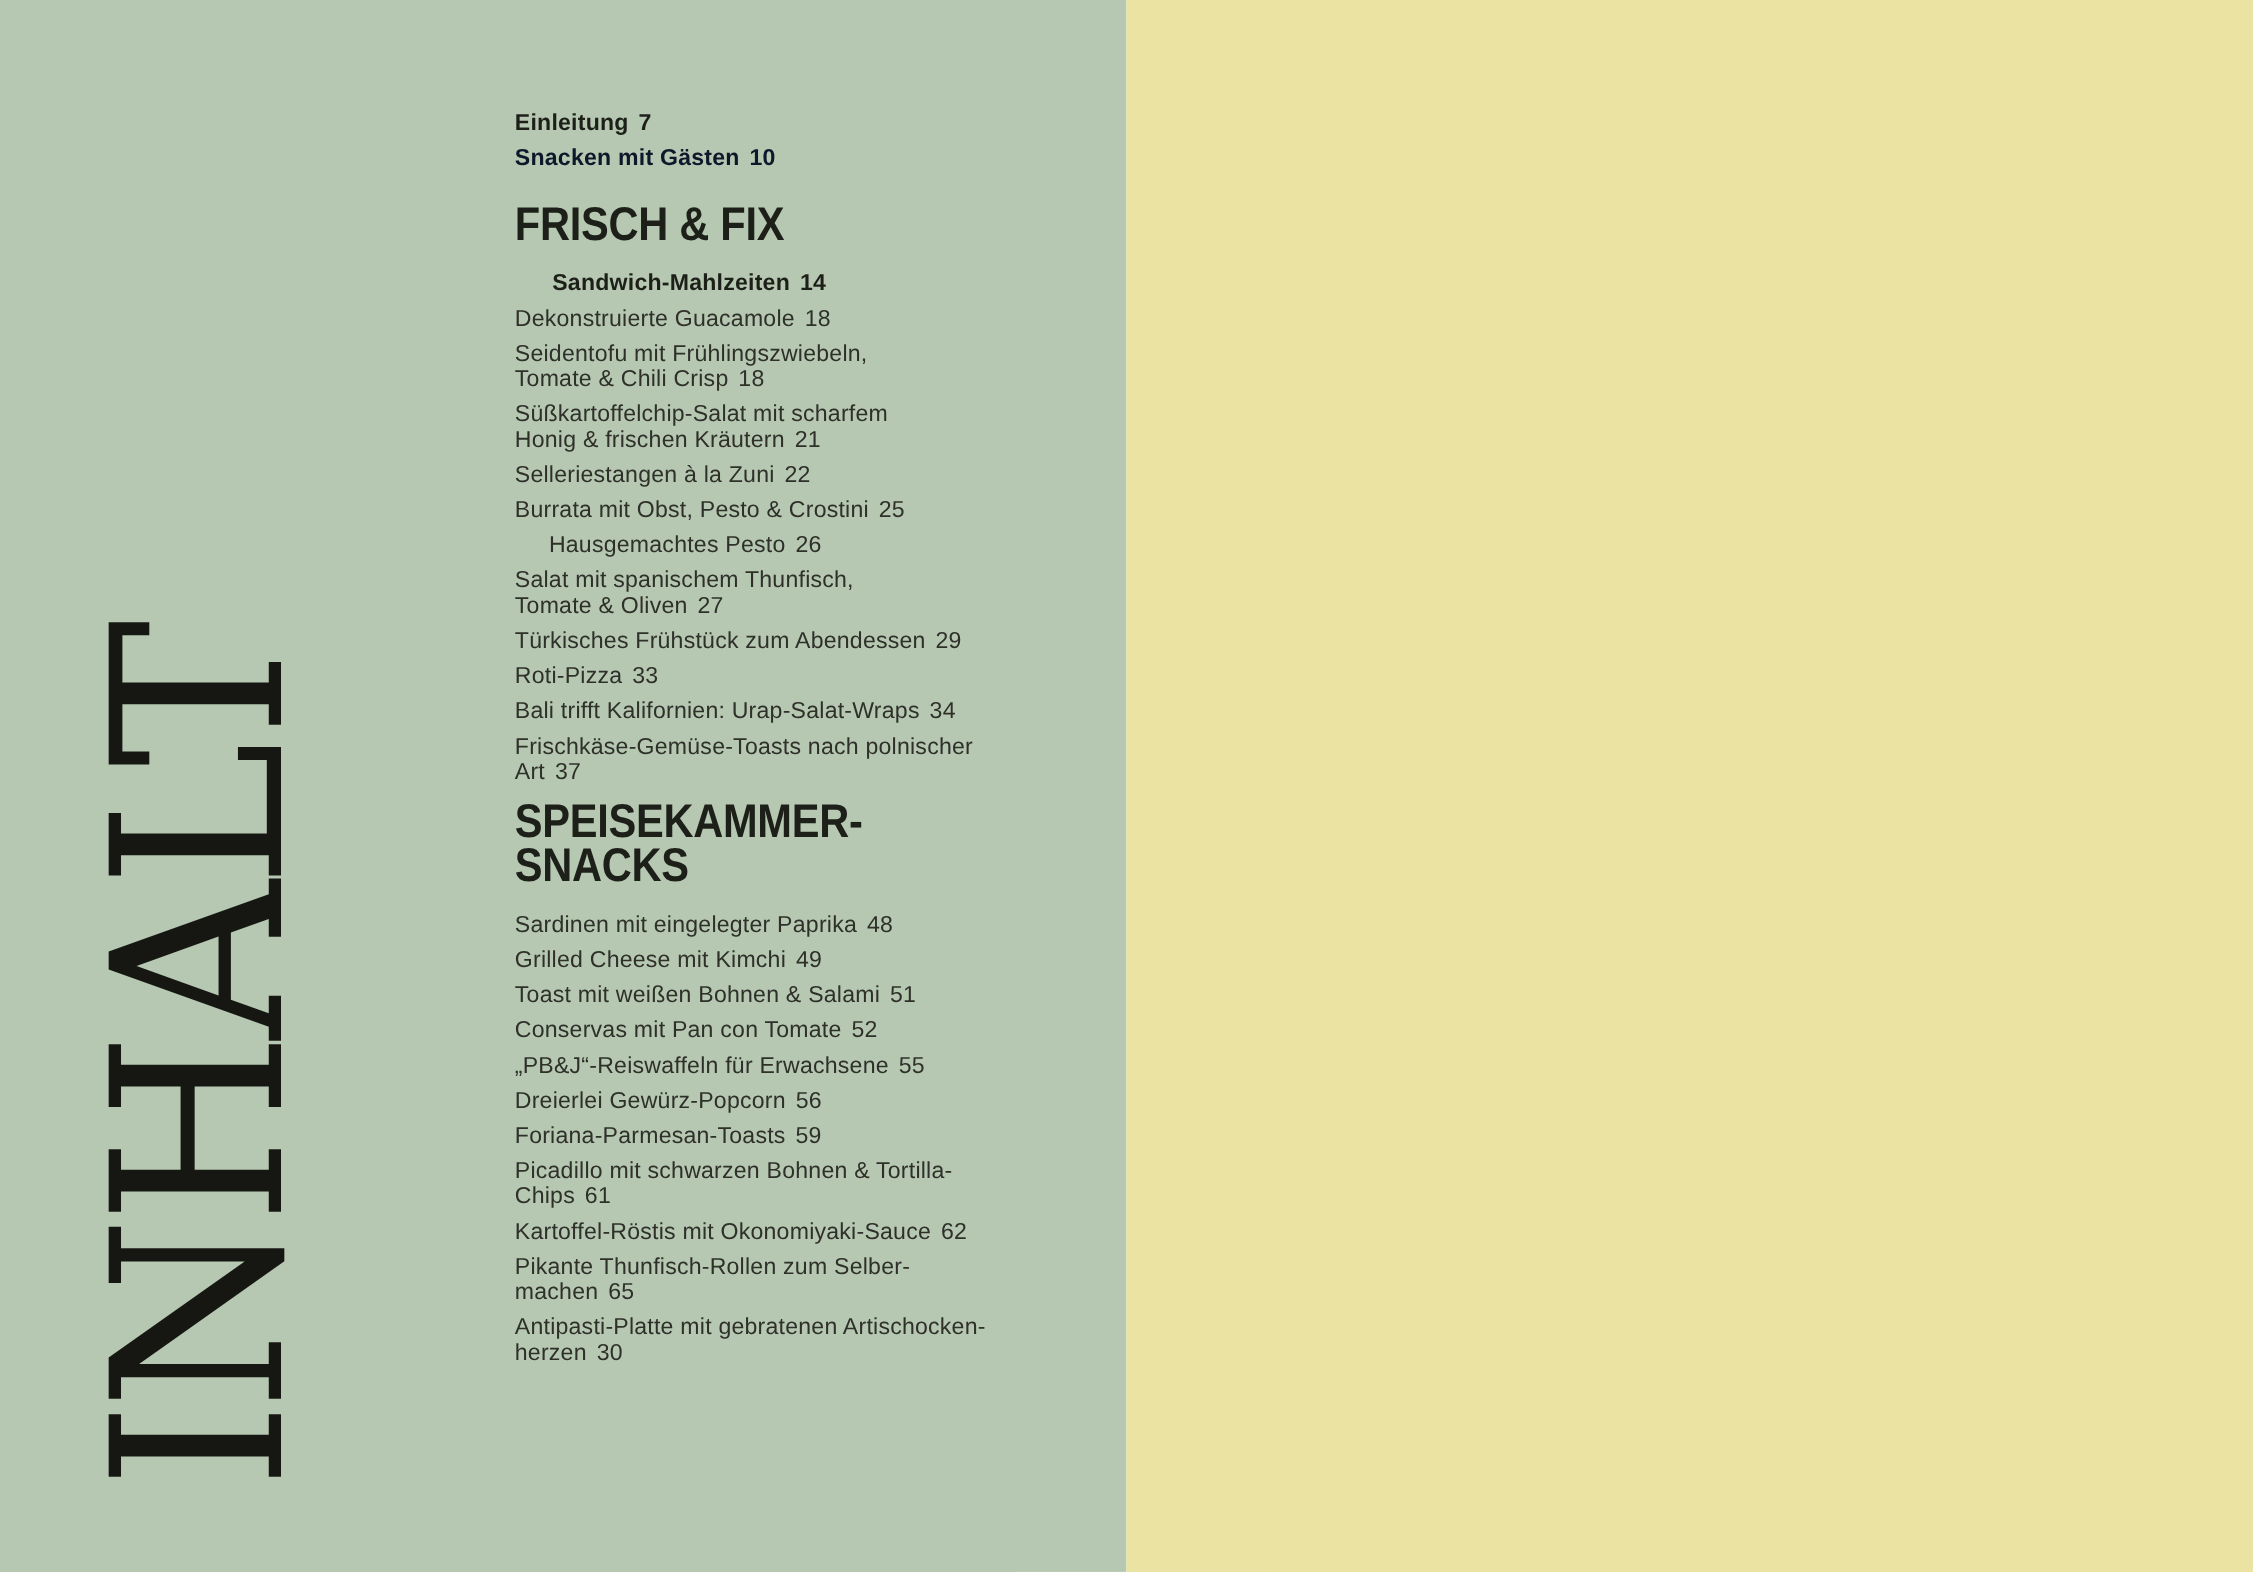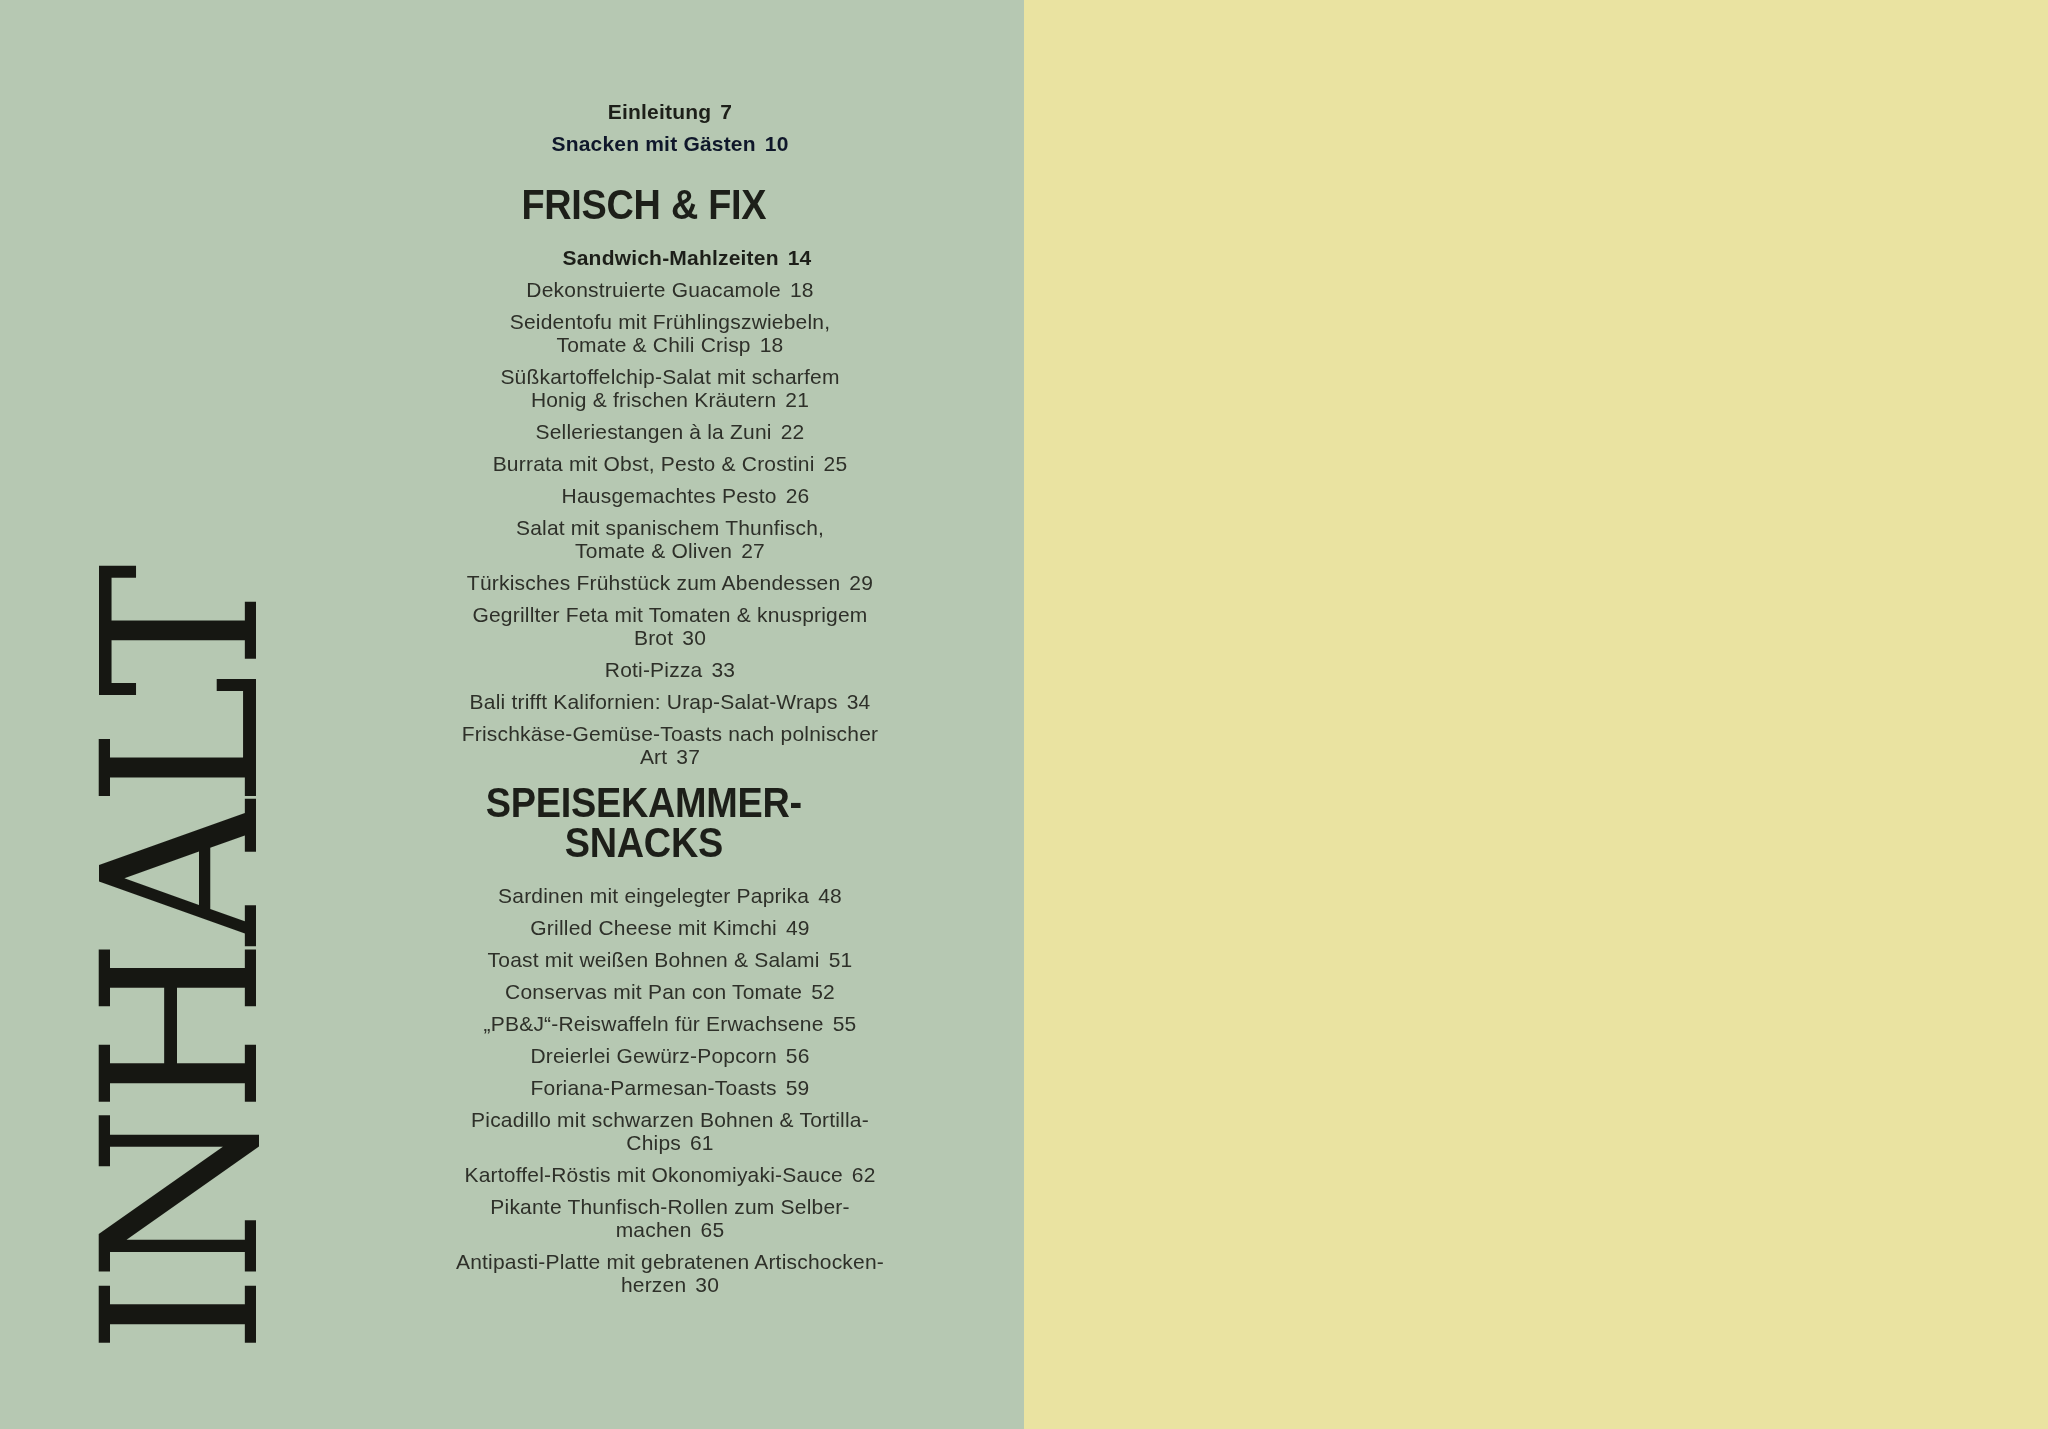--- a/index.html
+++ b/index.html
@@ -14,21 +14,21 @@
 
   .vertical-title {
     position:absolute; left:181px; top:962px;
     transform:translate(-50%,-50%) rotate(-90deg) scaleX(0.93);
     font-family:"DejaVu Serif", serif;
     font-size:215px; font-weight:normal; letter-spacing:-7px;
     white-space:nowrap; line-height:1;
   }
 
   .col { position:absolute; font-size:21px; line-height:23px; letter-spacing:0.2px; }
-  .col-left  { left:452px;  top:100px; width:436px;text-align:center; }
+  .col-left  { left:468px;  top:100px; width:436px; }
 
   .intro { margin-bottom:29px; }
 
   .section + .section { margin-top:14px; }
 
   .heading {
     font-size:43px; line-height:40px; font-weight:700; letter-spacing:-0.3px;
     white-space:pre-line; margin:0 0 22px 0;
     transform:scaleX(0.88); transform-origin:0 50%;
   }
@@ -57,22 +57,20 @@
           <div class="entry"><span class="t">Seidentofu mit Frühlingszwiebeln,
 Tomate &amp; Chili Crisp</span><span class="p">18</span></div>
           <div class="entry"><span class="t">Süßkartoffelchip-Salat mit scharfem
 Honig &amp; frischen Kräutern</span><span class="p">21</span></div>
           <div class="entry"><span class="t">Selleriestangen à la Zuni</span><span class="p">22</span></div>
           <div class="entry"><span class="t">Burrata mit Obst, Pesto &amp; Crostini</span><span class="p">25</span></div>
           <div class="entry indent"><span class="t">Hausgemachtes Pesto</span><span class="p">26</span></div>
           <div class="entry"><span class="t">Salat mit spanischem Thunfisch,
 Tomate &amp; Oliven</span><span class="p">27</span></div>
           <div class="entry"><span class="t">Türkisches Frühstück zum Abendessen</span><span class="p">29</span></div>
-          <div class="entry"><span class="t">Gegrillter Feta mit Tomaten &amp; knusprigem
-Brot</span><span class="p">30</span></div>
           <div class="entry"><span class="t">Roti-Pizza</span><span class="p">33</span></div>
           <div class="entry"><span class="t">Bali trifft Kalifornien: Urap-Salat-Wraps</span><span class="p">34</span></div>
           <div class="entry"><span class="t">Frischkäse-Gemüse-Toasts nach polnischer
 Art</span><span class="p">37</span></div>
         </div>
         <div class="section">
           <div class="heading" style="color: rgb(29, 31, 25);">SPEISEKAMMER-
 SNACKS</div>
           <div class="entry"><span class="t">Sardinen mit eingelegter Paprika</span><span class="p">48</span></div>
           <div class="entry"><span class="t">Grilled Cheese mit Kimchi</span><span class="p">49</span></div>

